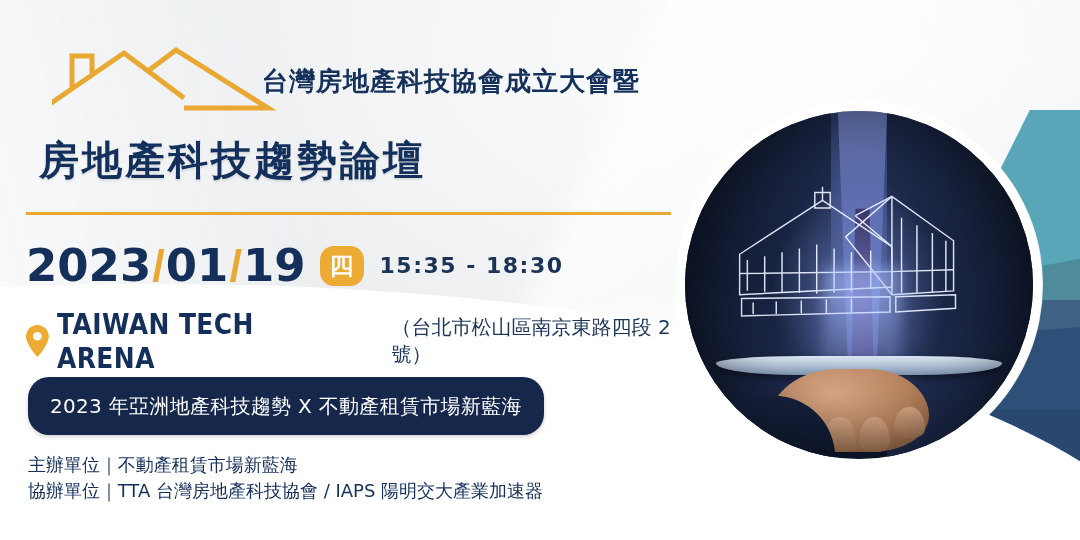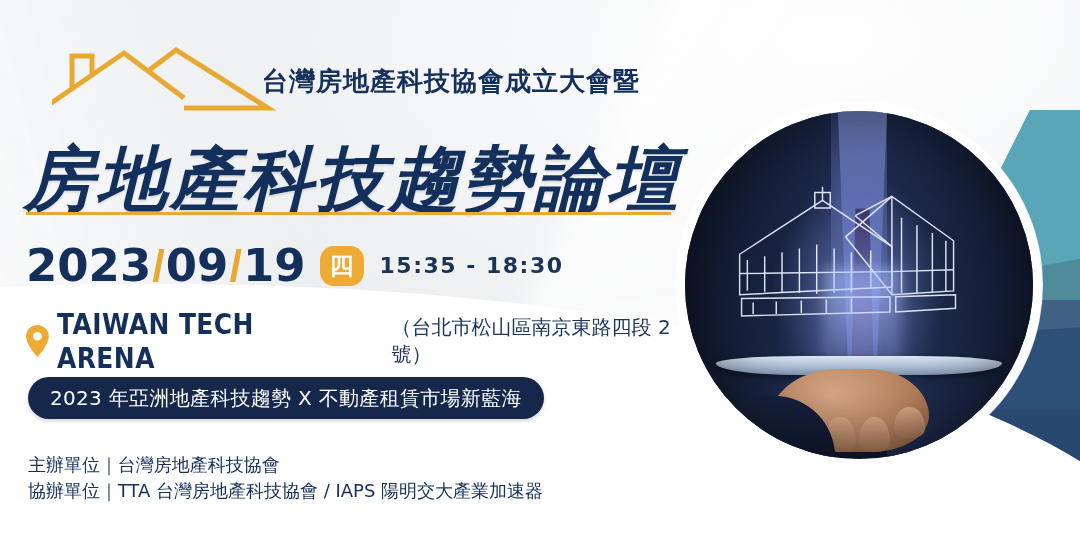--- a/index.html
+++ b/index.html
@@ -130,26 +130,25 @@
   .roof-svg { position:absolute; left:52px; top:38px; width:225px; height:80px; }
 
   .pretitle {
     position:absolute; left:262px; top:64px;
     font-family:Liberation Serif, serif;
     font-size:26px; font-weight:700; letter-spacing:1px;
     color:#15305a; white-space:nowrap;
   }
 
   .title {
-    position:absolute; left:24px; top:133px;
-    font-family:"DejaVu Sans", sans-serif;
-    font-size:70px; font-weight:700; letter-spacing:3px;
+    position:absolute; left:39px; top:133px;
+    font-family:"DejaVu Sans", sans-serif;
+    font-size:40px; font-weight:700; letter-spacing:3px;
     color:#12305b; white-space:nowrap;
     text-shadow:0 2px 2px rgba(0,0,0,.10);
-    font-style:italic;
   }
   .title-rule {
     position:absolute; left:26px; top:212px; width:645px; height:3px;
     background:#e8a832;
   }
 
   .date-row { position:absolute; left:26px; top:243px; display:flex; align-items:center; }
   .date-num {
     font-family:"DejaVu Sans", sans-serif;
     font-size:45px; font-weight:700; letter-spacing:0px; color:#14305a; line-height:1;
@@ -172,21 +171,21 @@
     font-family:"DejaVu Sans", sans-serif;
     font-size:29px; font-weight:700; letter-spacing:.5px; color:#14305a;
     transform:scaleX(.86); transform-origin:left center;
   }
   .venue-addr {
     font-family:"DejaVu Sans", sans-serif;
     font-size:20px; font-weight:400; color:#1c3558;
   }
 
   .topic-pill {
-    position:absolute; left:28px; top:377px; height:42px;
+    position:absolute; left:28px; top:377px; height:58px;
     padding:12px 22px; background:#16274c; border-radius:21px;
     display:flex; align-items:center; color:#ffffff;
     font-family:"DejaVu Sans", sans-serif; font-size:20px; letter-spacing:.3px;
     box-shadow:0 2px 4px rgba(0,0,0,.18);
   }
 
   .orgs { position:absolute; left:28px; top:452px; }
   .org-line {
     font-family:"DejaVu Sans", sans-serif; font-size:18px; color:#16305a;
     line-height:26px; white-space:nowrap;
@@ -264,37 +263,37 @@
     </svg>
 
     <div class="pretitle">台灣房地產科技協會成立大會暨</div>
 
     <div class="title">房地產科技趨勢論壇</div>
     <div class="title-rule"></div>
 
     <div class="date-row">
       <span class="date-num">2023</span>
       <span class="slash">/</span>
-      <span class="date-num">09</span>
+      <span class="date-num">01</span>
       <span class="slash">/</span>
       <span class="date-num">19</span>
       <span class="weekday">四</span>
       <span class="time">15:35 - 18:30</span>
     </div>
 
     <div class="venue-row">
       <svg class="pin-svg" viewBox="0 0 24 34">
         <path d="M12 0 C5.4 0 0 5.4 0 12 C0 21 12 34 12 34 C12 34 24 21 24 12 C24 5.4 18.6 0 12 0 Z" fill="#eeab33"></path>
         <circle cx="12" cy="12" r="4.6" fill="#f7f8f9"></circle>
       </svg>
       <span class="venue-en">TAIWAN TECH ARENA</span>
       <span class="venue-addr">（台北市松山區南京東路四段 2 號）</span>
     </div>
 
     <div class="topic-pill">2023 年亞洲地產科技趨勢 X 不動產租賃市場新藍海</div>
 
     <div class="orgs">
-      <div class="org-line">主辦單位｜台灣房地產科技協會</div>
+      <div class="org-line">主辦單位｜不動產租賃市場新藍海</div>
       <div class="org-line">協辦單位｜TTA 台灣房地產科技協會 / IAPS 陽明交大產業加速器</div>
     </div>
 
   </div>
 </div>
 
 </body></html>

